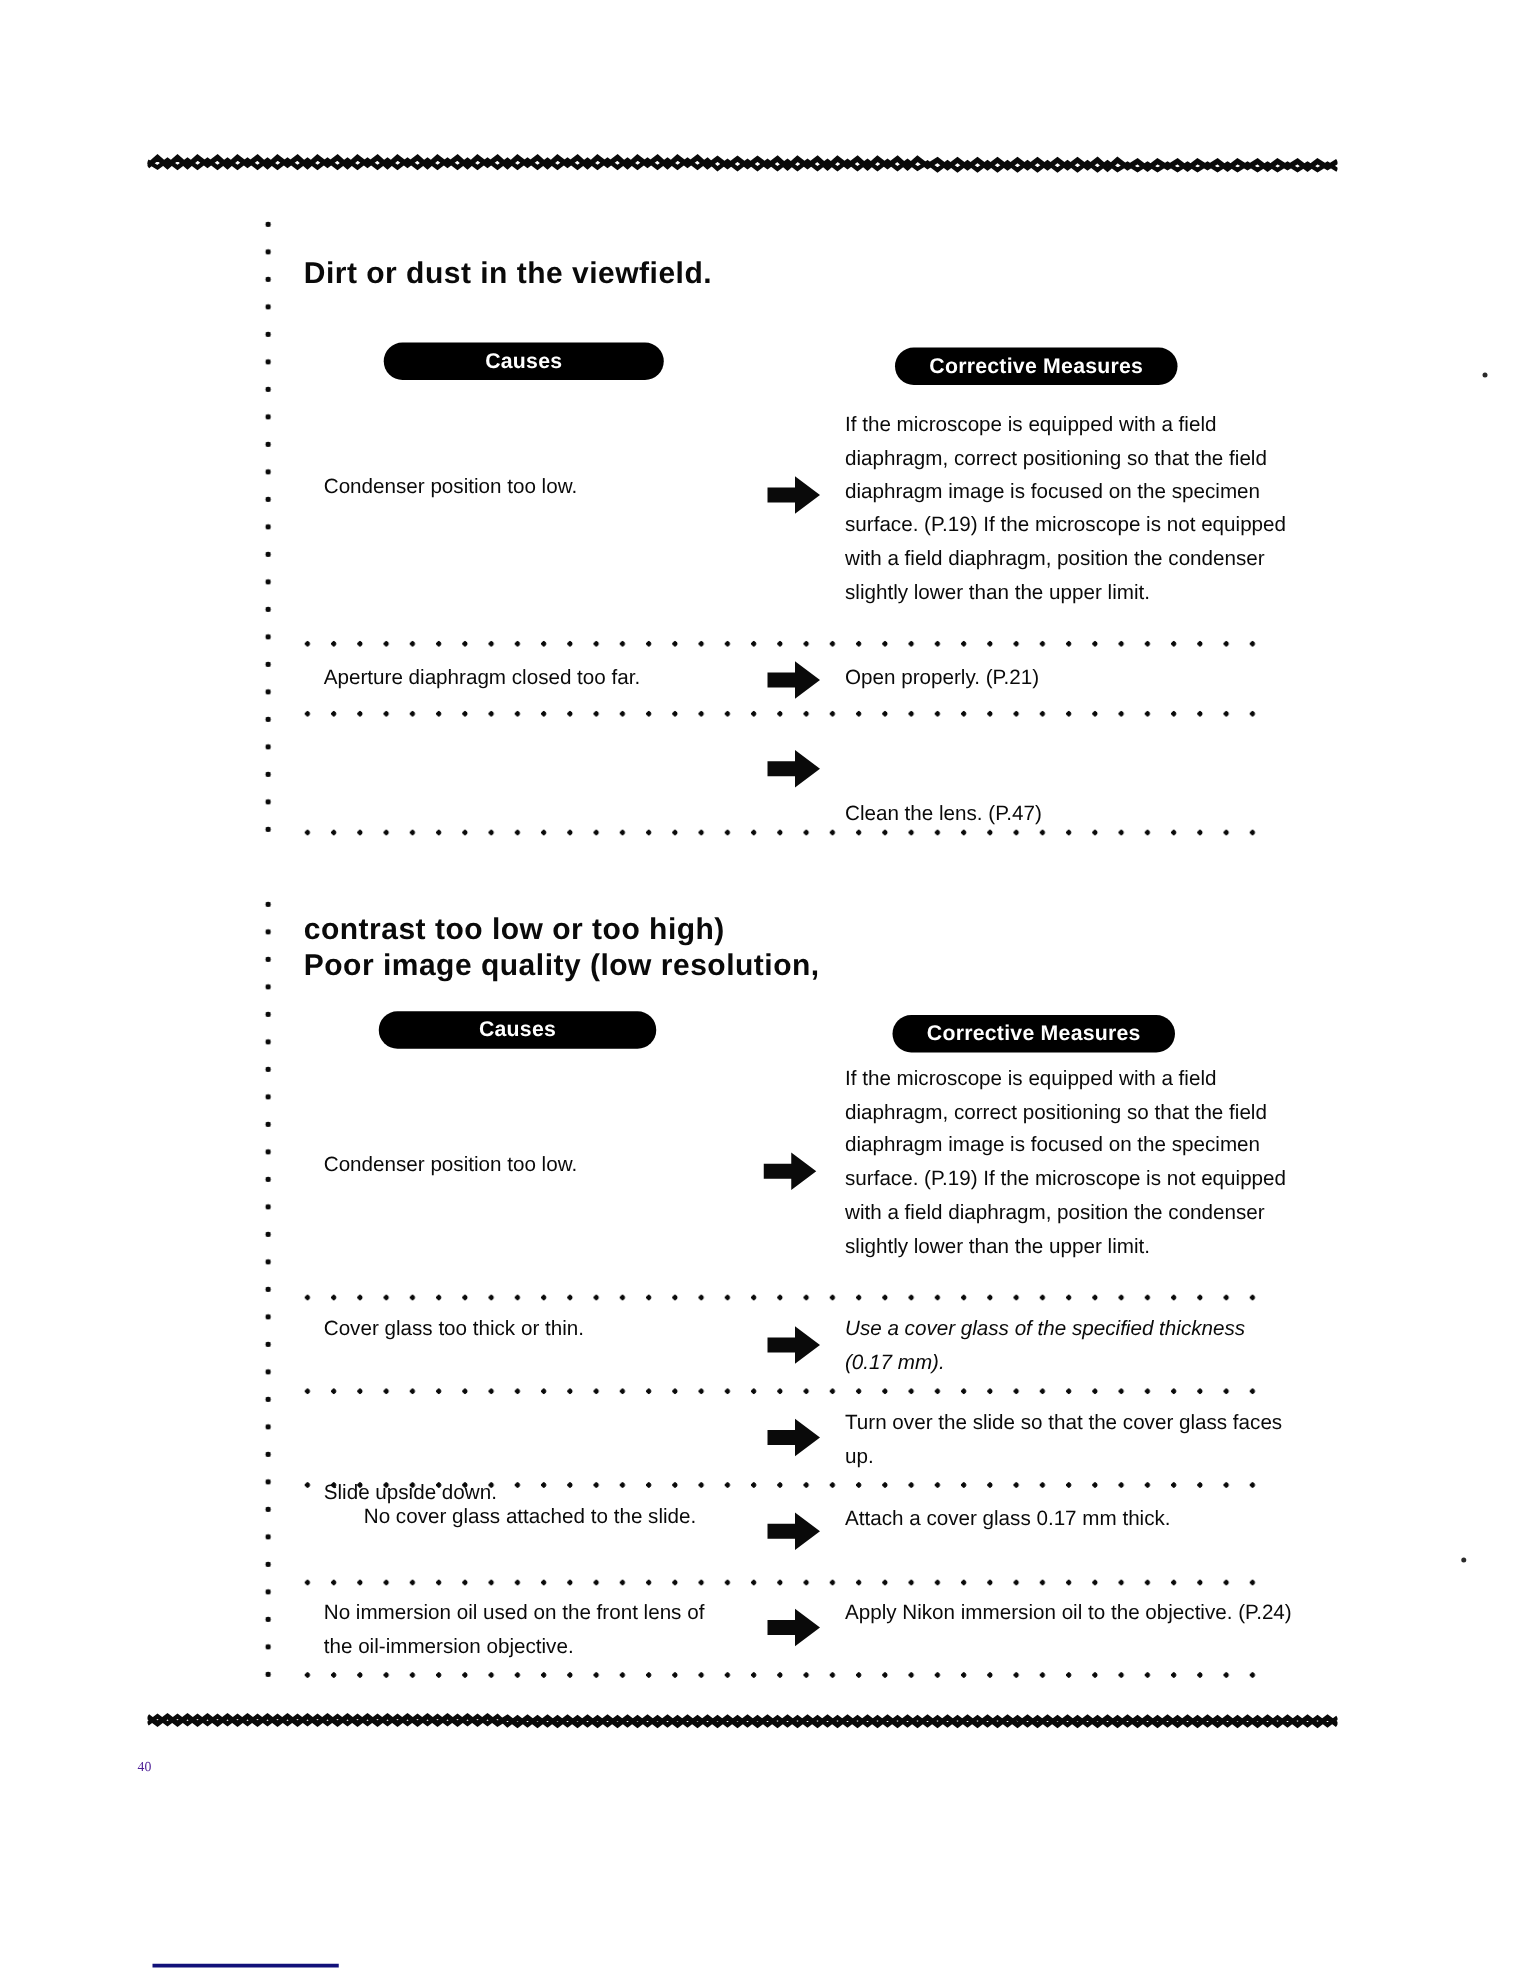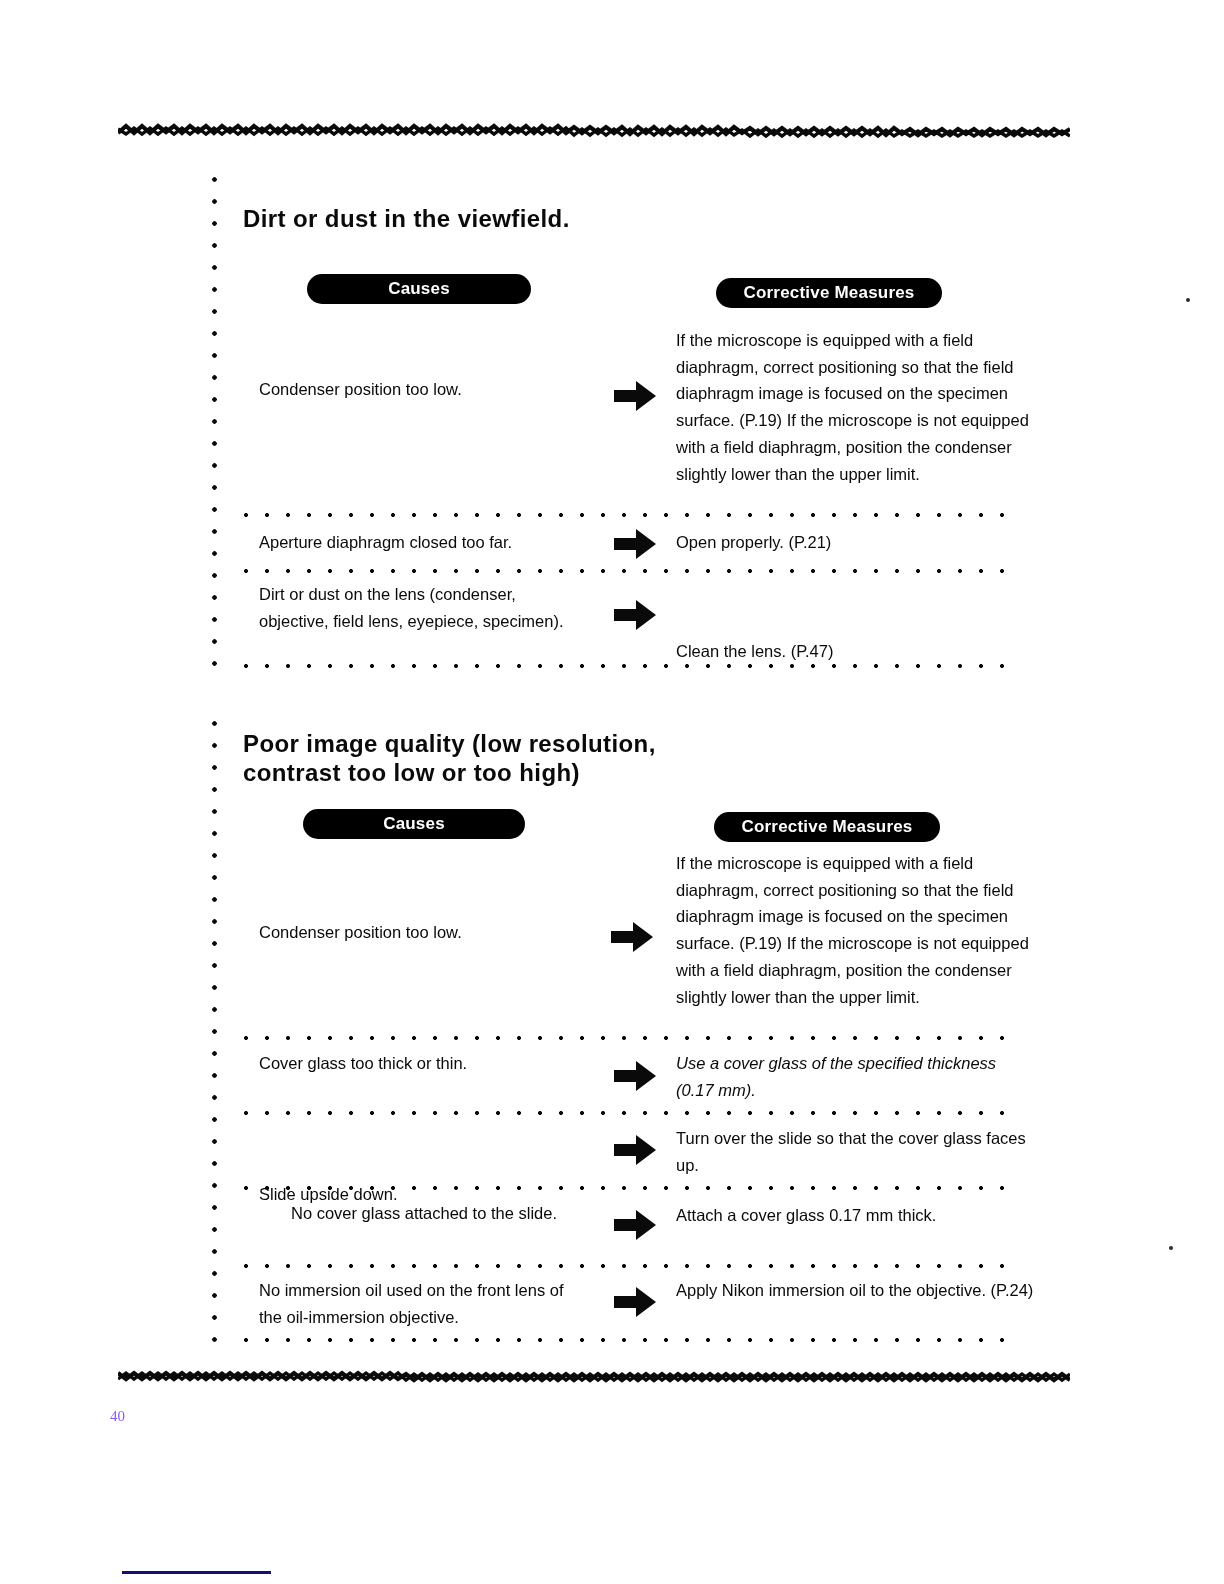--- a/index.html
+++ b/index.html
@@ -100,22 +100,22 @@
     height: 34px;
   }
   .arrow svg { display: block; width: 100%; height: 100%; }
 
   
   .page-number {
     position: absolute;
     left: 110px;
     top: 1408px;
     font-family: "Liberation Serif", serif;
-    font-size: 15px;
-    color: #8b5cf6;
+    font-size: 11px;
+    color: #4c1d95;
   }
 
   
   .artifact {
     position: absolute;
     background: #2a2a2a;
     border-radius: 50%;
   }
   .bottom-blue-line {
     position: absolute;
@@ -159,35 +159,34 @@
   <div class="cell cell-cause" style="top:529px;">Aperture diaphragm closed too far.</div>
   <div class="arrow" style="left:613px; top:527px;">
     <svg viewBox="0 0 44 34" aria-hidden="true">
       <path d="M1,11 L23,11 L23,2 L43,17 L23,32 L23,23 L1,23 Z" fill="#0a0a0a"></path>
     </svg>
   </div>
   <div class="cell cell-measure" style="top:529px;">Open properly. (P.21)</div>
 
   <div class="h-sep" style="top:568px;"></div>
 
-  <div class="cell cell-cause" style="top:581px;">Dirt or dust on the lens (condenser, objective, field lens, eyepiece, specimen).</div>
   <div class="arrow" style="left:613px; top:598px;">
     <svg viewBox="0 0 44 34" aria-hidden="true">
       <path d="M1,11 L23,11 L23,2 L43,17 L23,32 L23,23 L1,23 Z" fill="#0a0a0a"></path>
     </svg>
   </div>
   <div class="cell cell-measure" style="top:599px;margin-top:39px;">Clean the lens. (P.47)</div>
 
   <div class="h-sep" style="top:663px;"></div>
 
   <div class="v-rail v-rail-2"></div>
 
   <div class="section-title" style="top:729px;">
+    <div>contrast too low or too high)</div>
     <div>Poor image quality (low resolution,</div>
-    <div>contrast too low or too high)</div>
   </div>
 
   <div class="pill" style="left:303px; top:809px; width:222px;">Causes</div>
 
   <div class="pill" style="left:714px; top:812px; width:226px;">Corrective Measures</div>
 
   <div class="cell cell-cause" style="top:919px;">Condenser position too low.</div>
   <div class="arrow" style="left:610px; top:920px;">
     <svg viewBox="0 0 44 34" aria-hidden="true">
       <path d="M1,11 L23,11 L23,2 L43,17 L23,32 L23,23 L1,23 Z" fill="#0a0a0a"></path>

